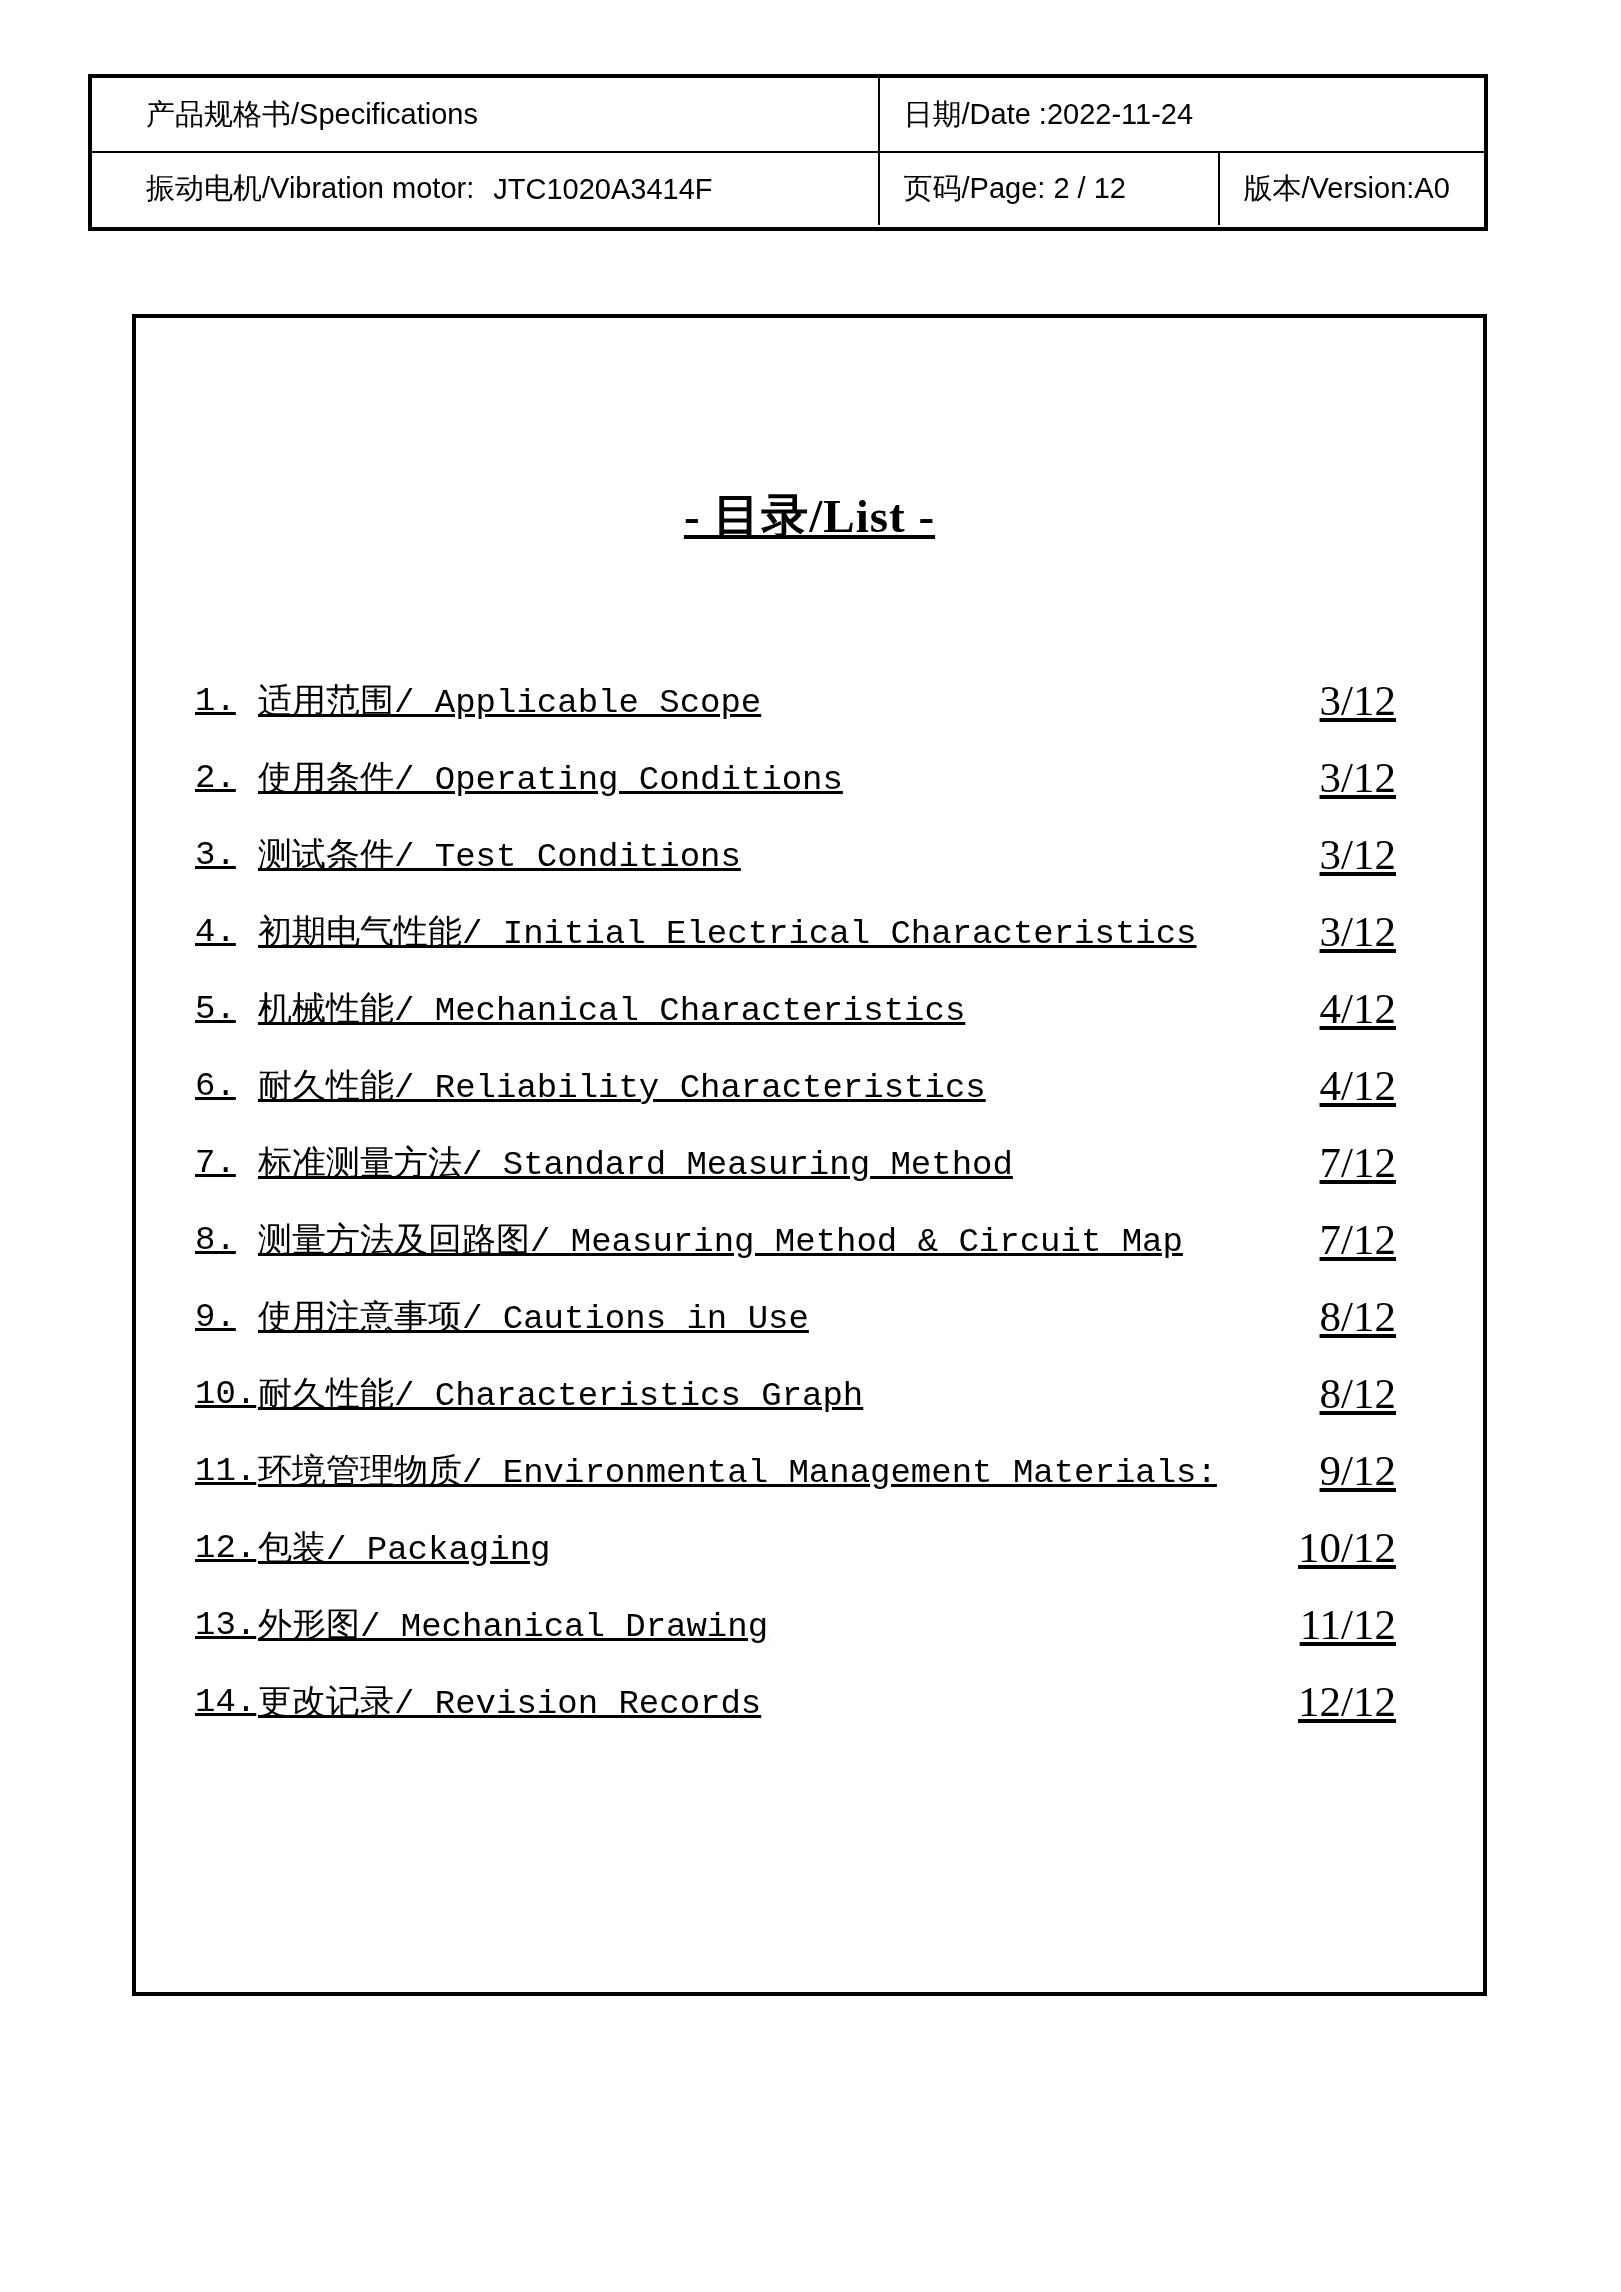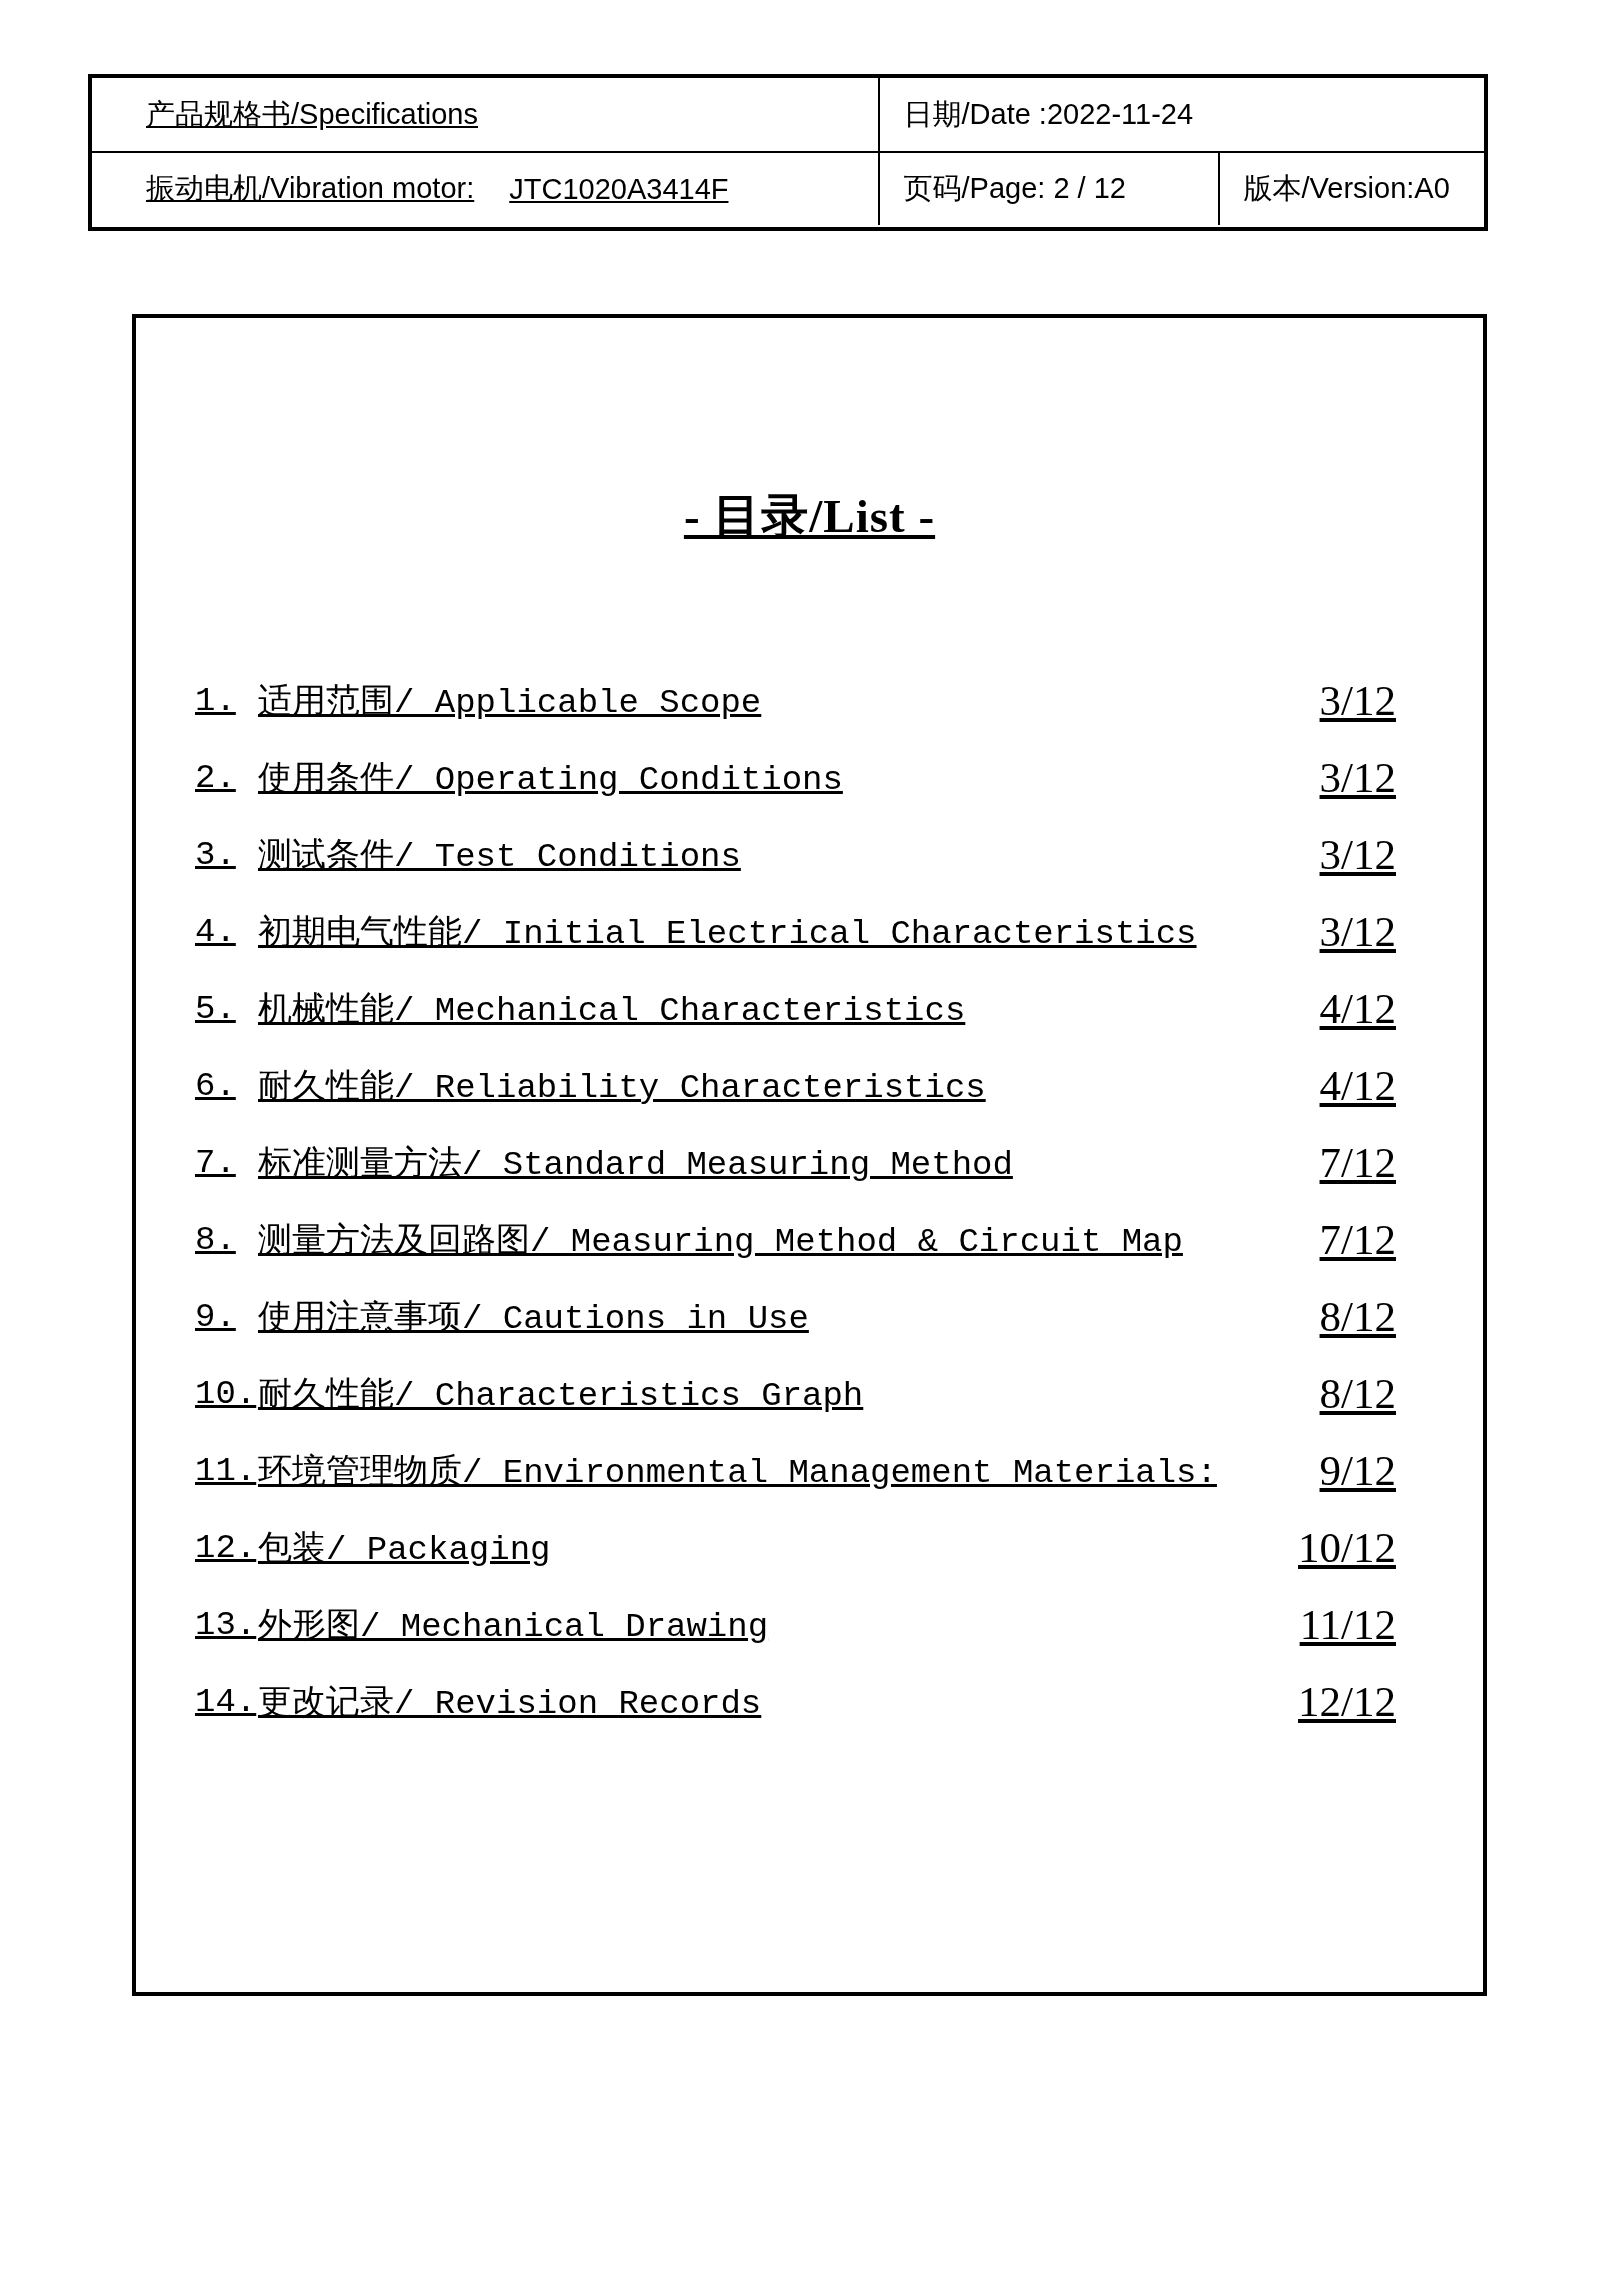--- a/index.html
+++ b/index.html
@@ -44,38 +44,37 @@
     align-items: center;
     box-sizing: border-box;
     font-size: 29px;
     white-space: nowrap;
     overflow: hidden;
   }
   .hc-main {
     width: 788px;
     border-right: 2px solid #000;
     padding-left: 54px;
-    text-decoration: underline;
   }
   .hc-date {
     flex: 1;
     padding-left: 23.5px;
     border-radius: 32px;
   }
   .hc-page {
     width: 340px;
     border-right: 2px solid #000;
     padding-left: 23.5px;
   }
   .hc-version {
     flex: 1;
     padding-left: 23.5px;
   }
   .motor-value {
-    margin-left: 35px;
+    margin-left: 19px;
   }
 
   
   .main-box {
     position: absolute;
     left: 132px;
     top: 314px;
     width: 1355px;
     height: 1682px;
     border: 4.9px solid #000;

